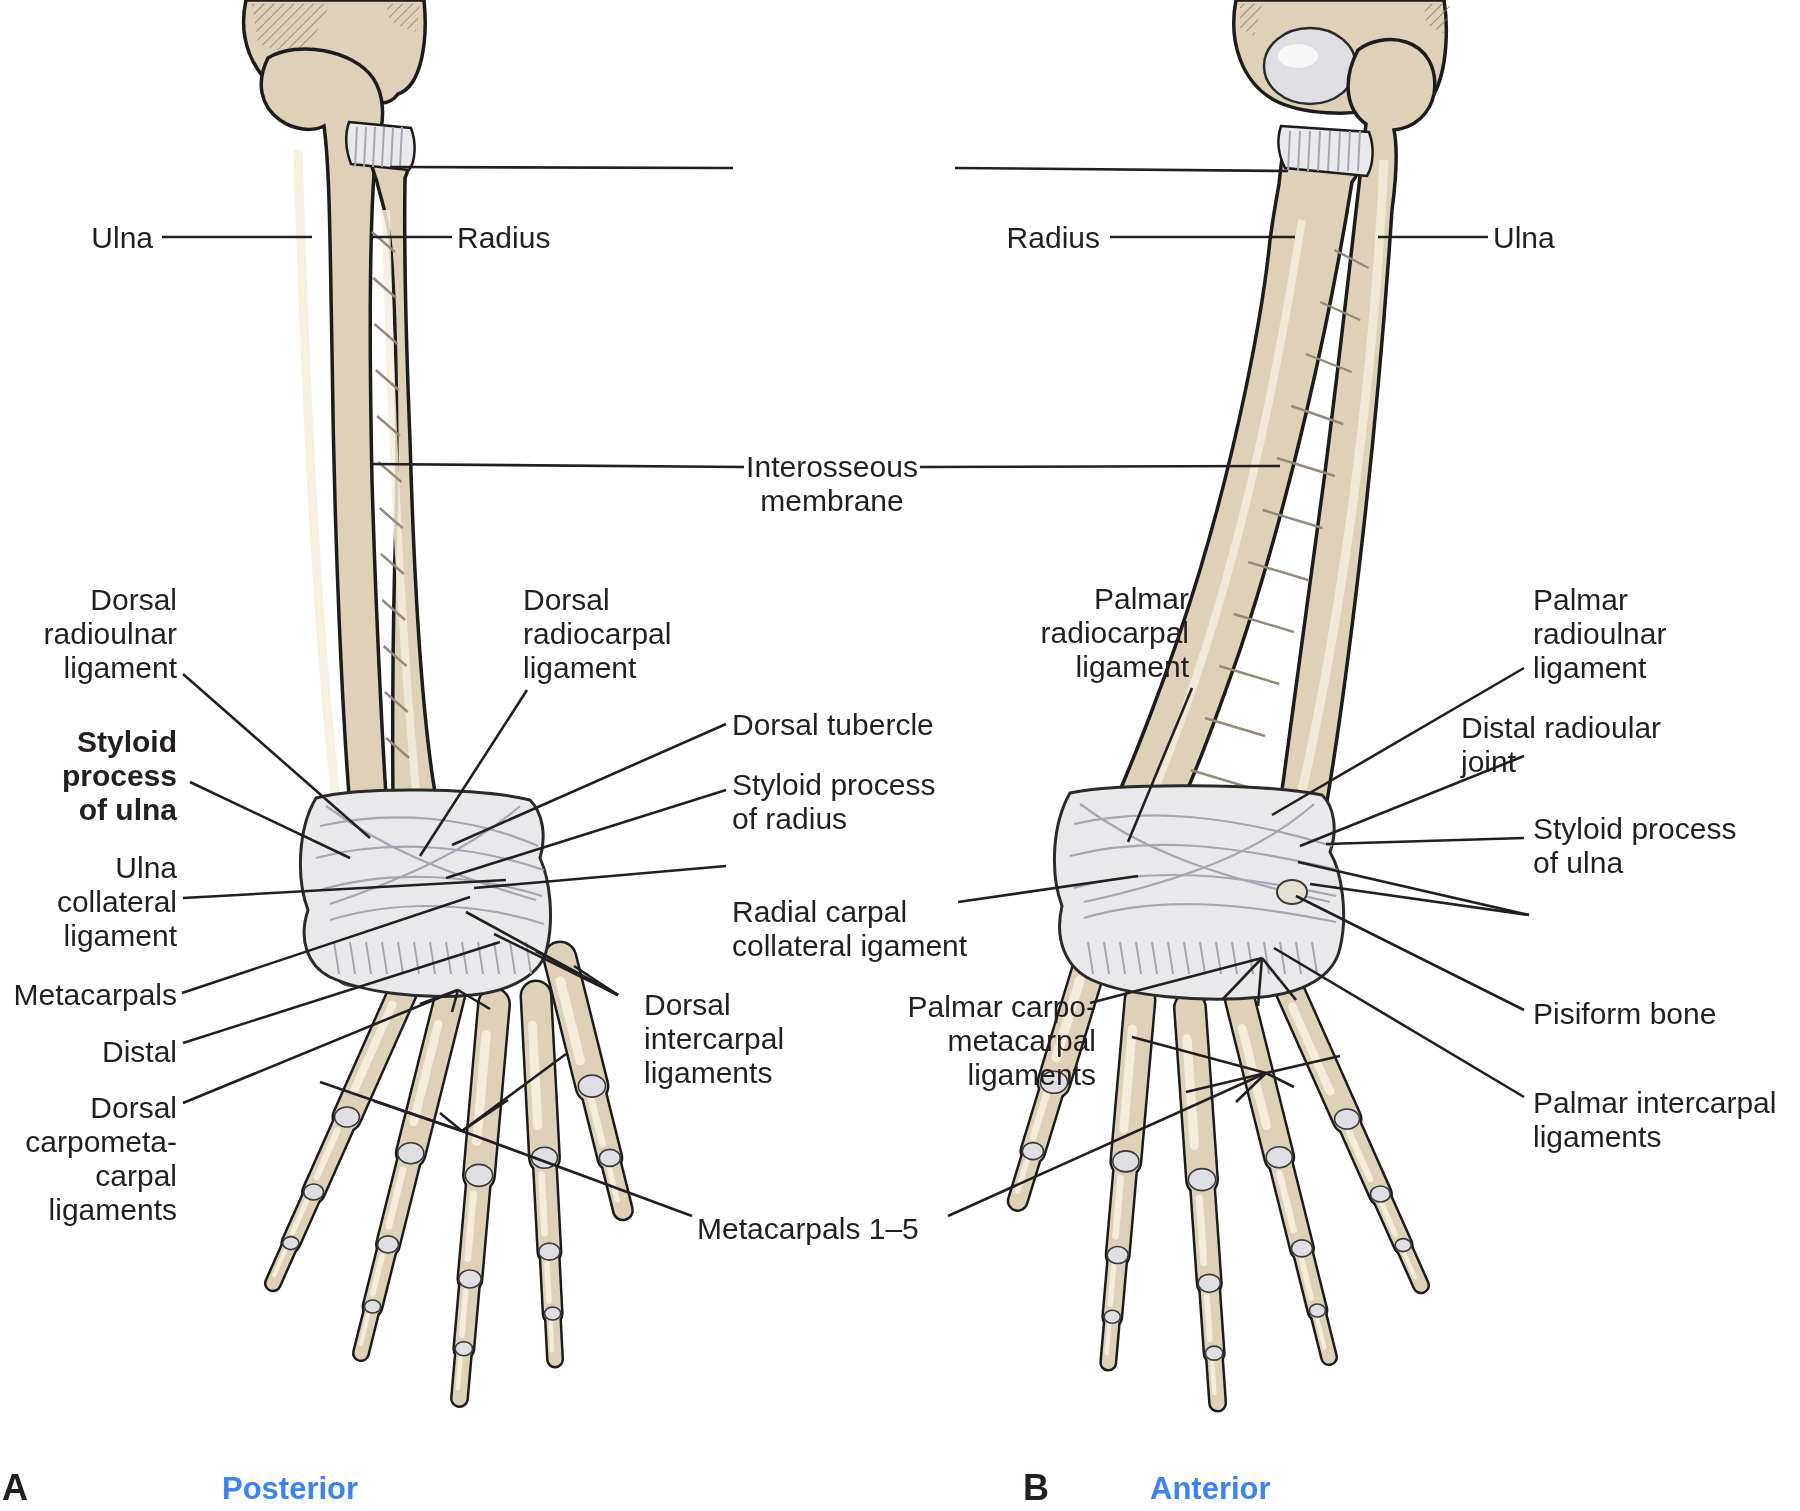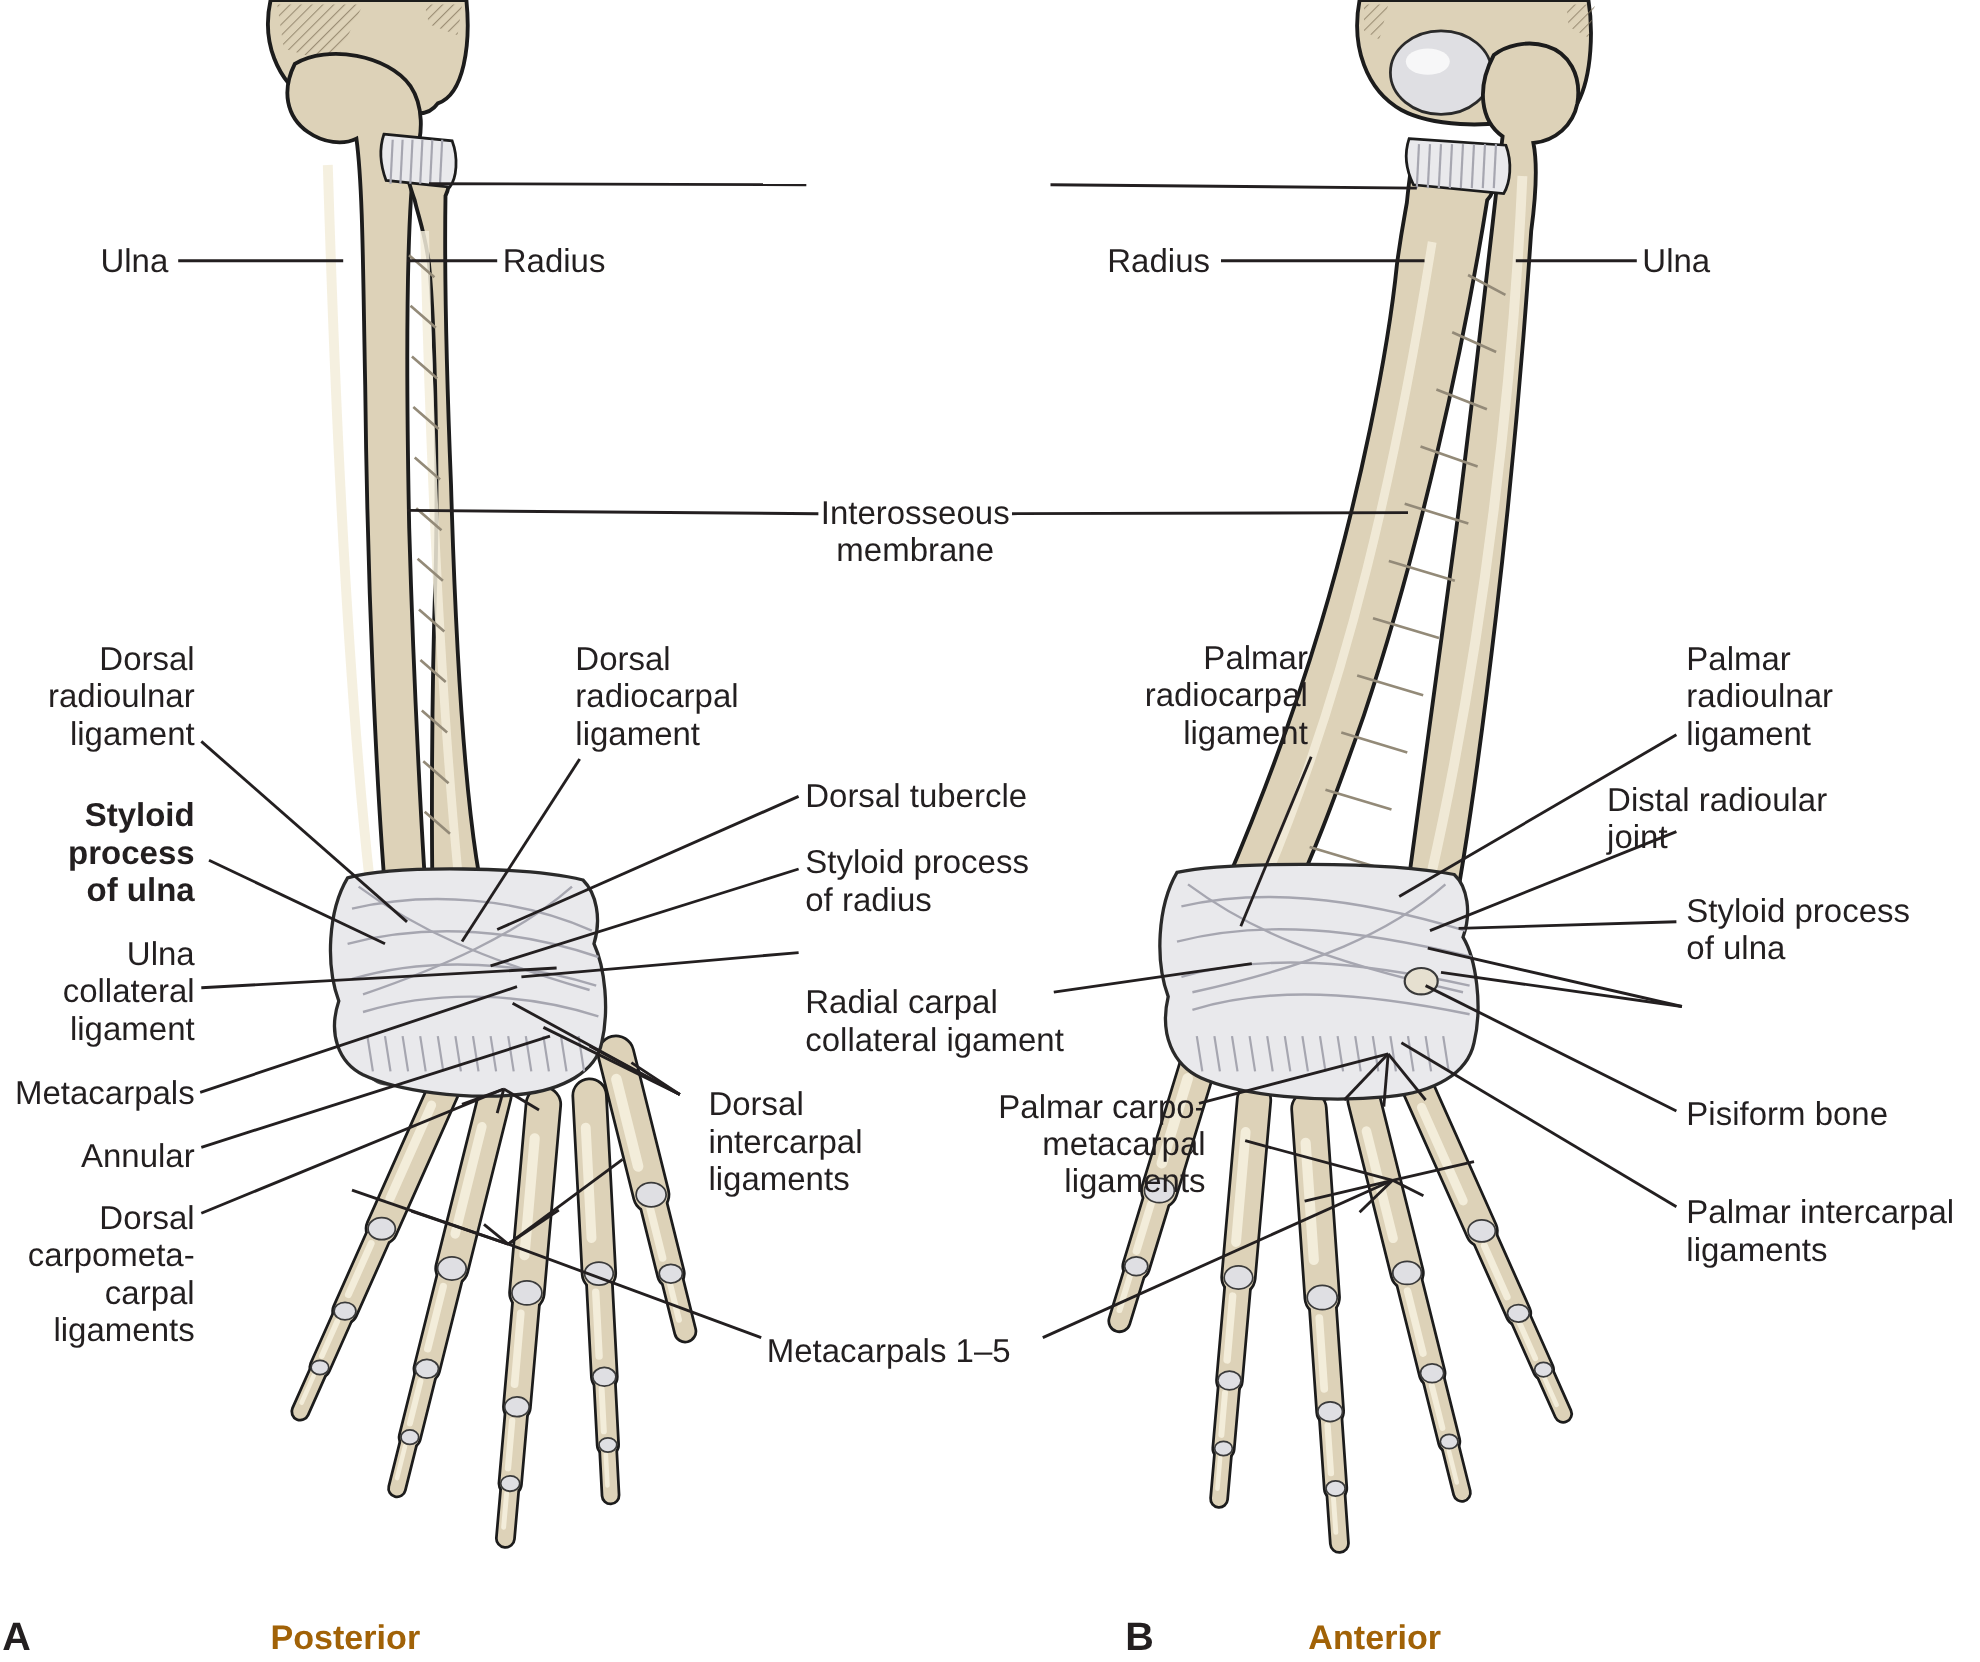--- a/index.html
+++ b/index.html
@@ -4,21 +4,21 @@
 <style>
   html,body{margin:0;padding:0;background:#fff;}
   .stage{position:relative;width:1800px;height:1511px;background:#ffffff;overflow:hidden;
          font-family:"Liberation Sans",sans-serif;}
   svg{position:absolute;left:0;top:0;}
   .lbl{position:absolute;font:30px/34px "Liberation Sans",sans-serif;color:#231f20;
        white-space:pre-line;}
   .r{text-align:right;}
   .c{text-align:center;}
   .letter{position:absolute;font:bold 36px/36px "Liberation Sans",sans-serif;color:#231f20;}
-  .cap{position:absolute;font:bold 31px/34px "Liberation Sans",sans-serif;color:#a16207;text-align:right;}
+  .cap{position:absolute;font:bold 31px/34px "Liberation Sans",sans-serif;color:#3b82f6;text-align:left;}
 </style>
 </head>
 <body>
 
 <div class="stage">
 
   <svg id="scene" width="1800" height="1511" viewBox="0 0 1800 1511">
     <defs>
       <pattern id="hatch" width="7" height="7" patternUnits="userSpaceOnUse" patternTransform="rotate(45)">
         <line x1="0" y1="0" x2="0" y2="7" stroke="#8a7c63" stroke-width="2"></line>
@@ -343,21 +343,21 @@
   <div class="lbl r" style="right:1623px;top:583px;">Dorsal
 radioulnar
 ligament</div>
   <div class="lbl r" style="right:1623px;top:725px;font-weight:bold;">Styloid
 process
 of ulna</div>
   <div class="lbl r" style="right:1623px;top:851px;">Ulna
 collateral
 ligament</div>
   <div class="lbl r" style="right:1623px;top:978px;">Metacarpals</div>
-  <div class="lbl r" style="right:1623px;top:1035px;">Annular</div>
+  <div class="lbl r" style="right:1623px;top:1035px;">Distal</div>
   <div class="lbl r" style="right:1623px;top:1091px;">Dorsal
 carpometa-
 carpal
 ligaments</div>
 
   <div class="lbl" style="left:523px;top:583px;">Dorsal
 radiocarpal
 ligament</div>
   <div class="lbl" style="left:732px;top:708px;">Dorsal tubercle</div>
   <div class="lbl" style="left:732px;top:768px;">Styloid process

